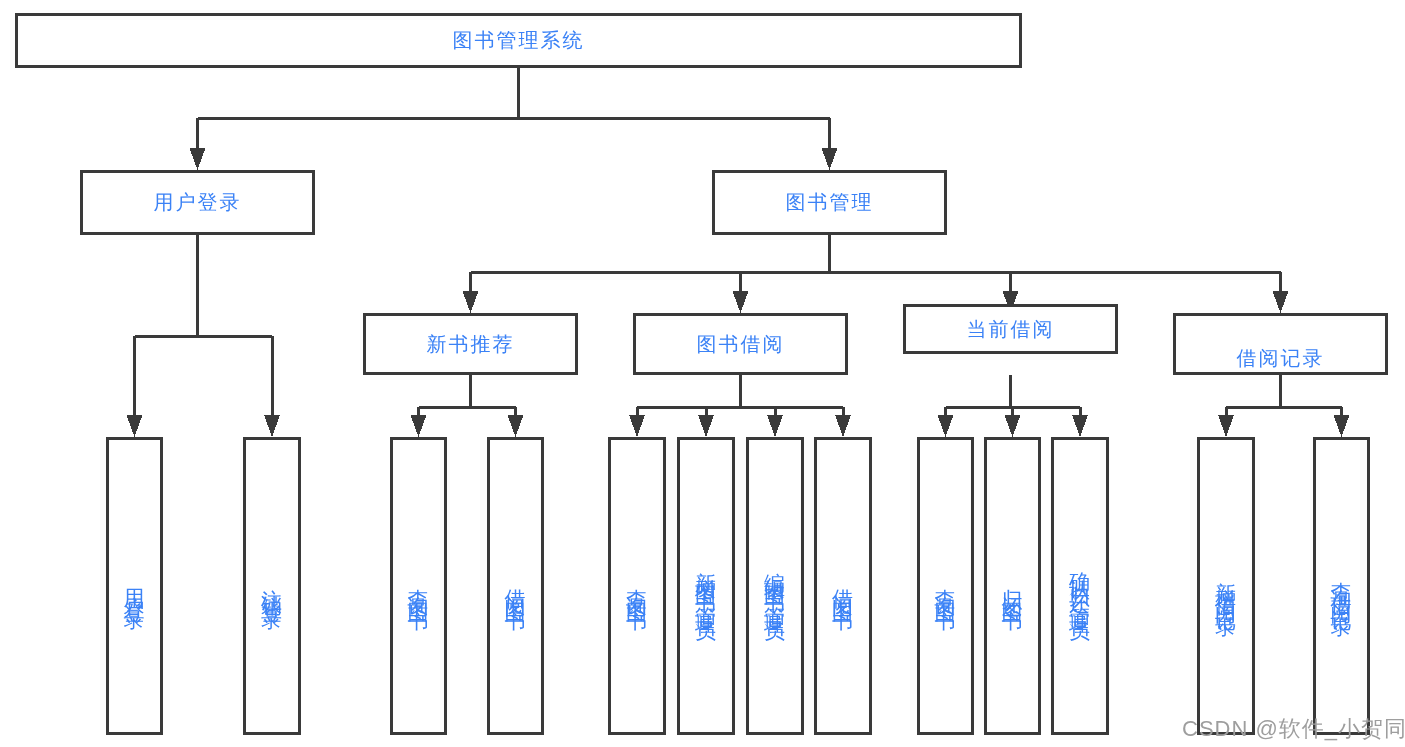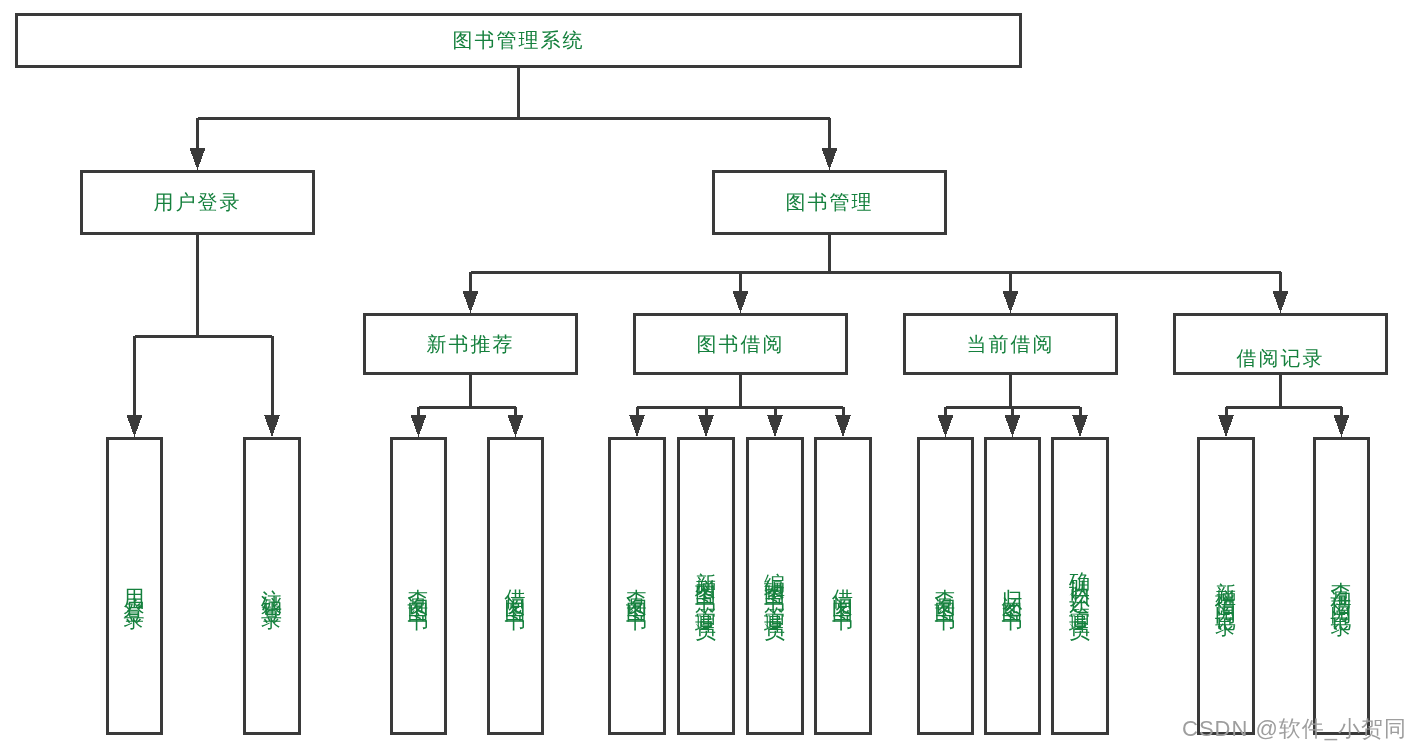--- a/index.html
+++ b/index.html
@@ -3,21 +3,21 @@
 <meta charset="utf-8">
 <style>
   html,body { margin:0; padding:0; background:#ffffff; }
   .canvas {
     position:relative; width:1405px; height:747px; background:#ffffff;
     font-family:"Liberation Sans","DejaVu Sans",sans-serif; overflow:hidden;
   }
   .connectors { position:absolute; left:0; top:0; z-index:1; }
   .node {
     position:absolute; box-sizing:border-box; z-index:2;
-    border:3px solid #3a3a3a; background:#ffffff; color:#15803d;
+    border:3px solid #3a3a3a; background:#ffffff; color:#3b82f6;
     display:flex; align-items:center; justify-content:center;
   }
   .hbox { font-size:20px; letter-spacing:2px; }
   .vbox { font-size:21px; }
   .vbox .vtext {
     writing-mode:vertical-rl; text-orientation:mixed;
     letter-spacing:7px; line-height:1; white-space:nowrap;
   }
   .watermark {
     position:absolute; left:1182px; top:714px; z-index:3;
@@ -79,21 +79,21 @@
   <div class="node hbox" style="left:712px; top:170px; width:235px; height:65px;align-items:center;">
     <span>图书管理</span>
   </div>
 
   <div class="node hbox" style="left:363px; top:313px; width:215px; height:62px;">
     <span>新书推荐</span>
   </div>
   <div class="node hbox" style="left:633px; top:313px; width:215px; height:62px;align-items:center;">
     <span>图书借阅</span>
   </div>
-  <div class="node hbox" style="left:903px; top:313px; width:215px; height:62px;">
+  <div class="node hbox" style="left:903px; top:304px; width:215px; height:50px;">
     <span>当前借阅</span>
   </div>
   <div class="node hbox" style="left:1173px; top:313px; width:215px; height:62px;align-items:flex-end;">
     <span>借阅记录</span>
   </div>
 
   <div class="node vbox" style="left:106px; top:437px; width:57px; height:298px;">
     <span class="vtext">用户登录</span>
   </div>
   <div class="node vbox" style="left:243px; top:437px; width:58px; height:298px;">

